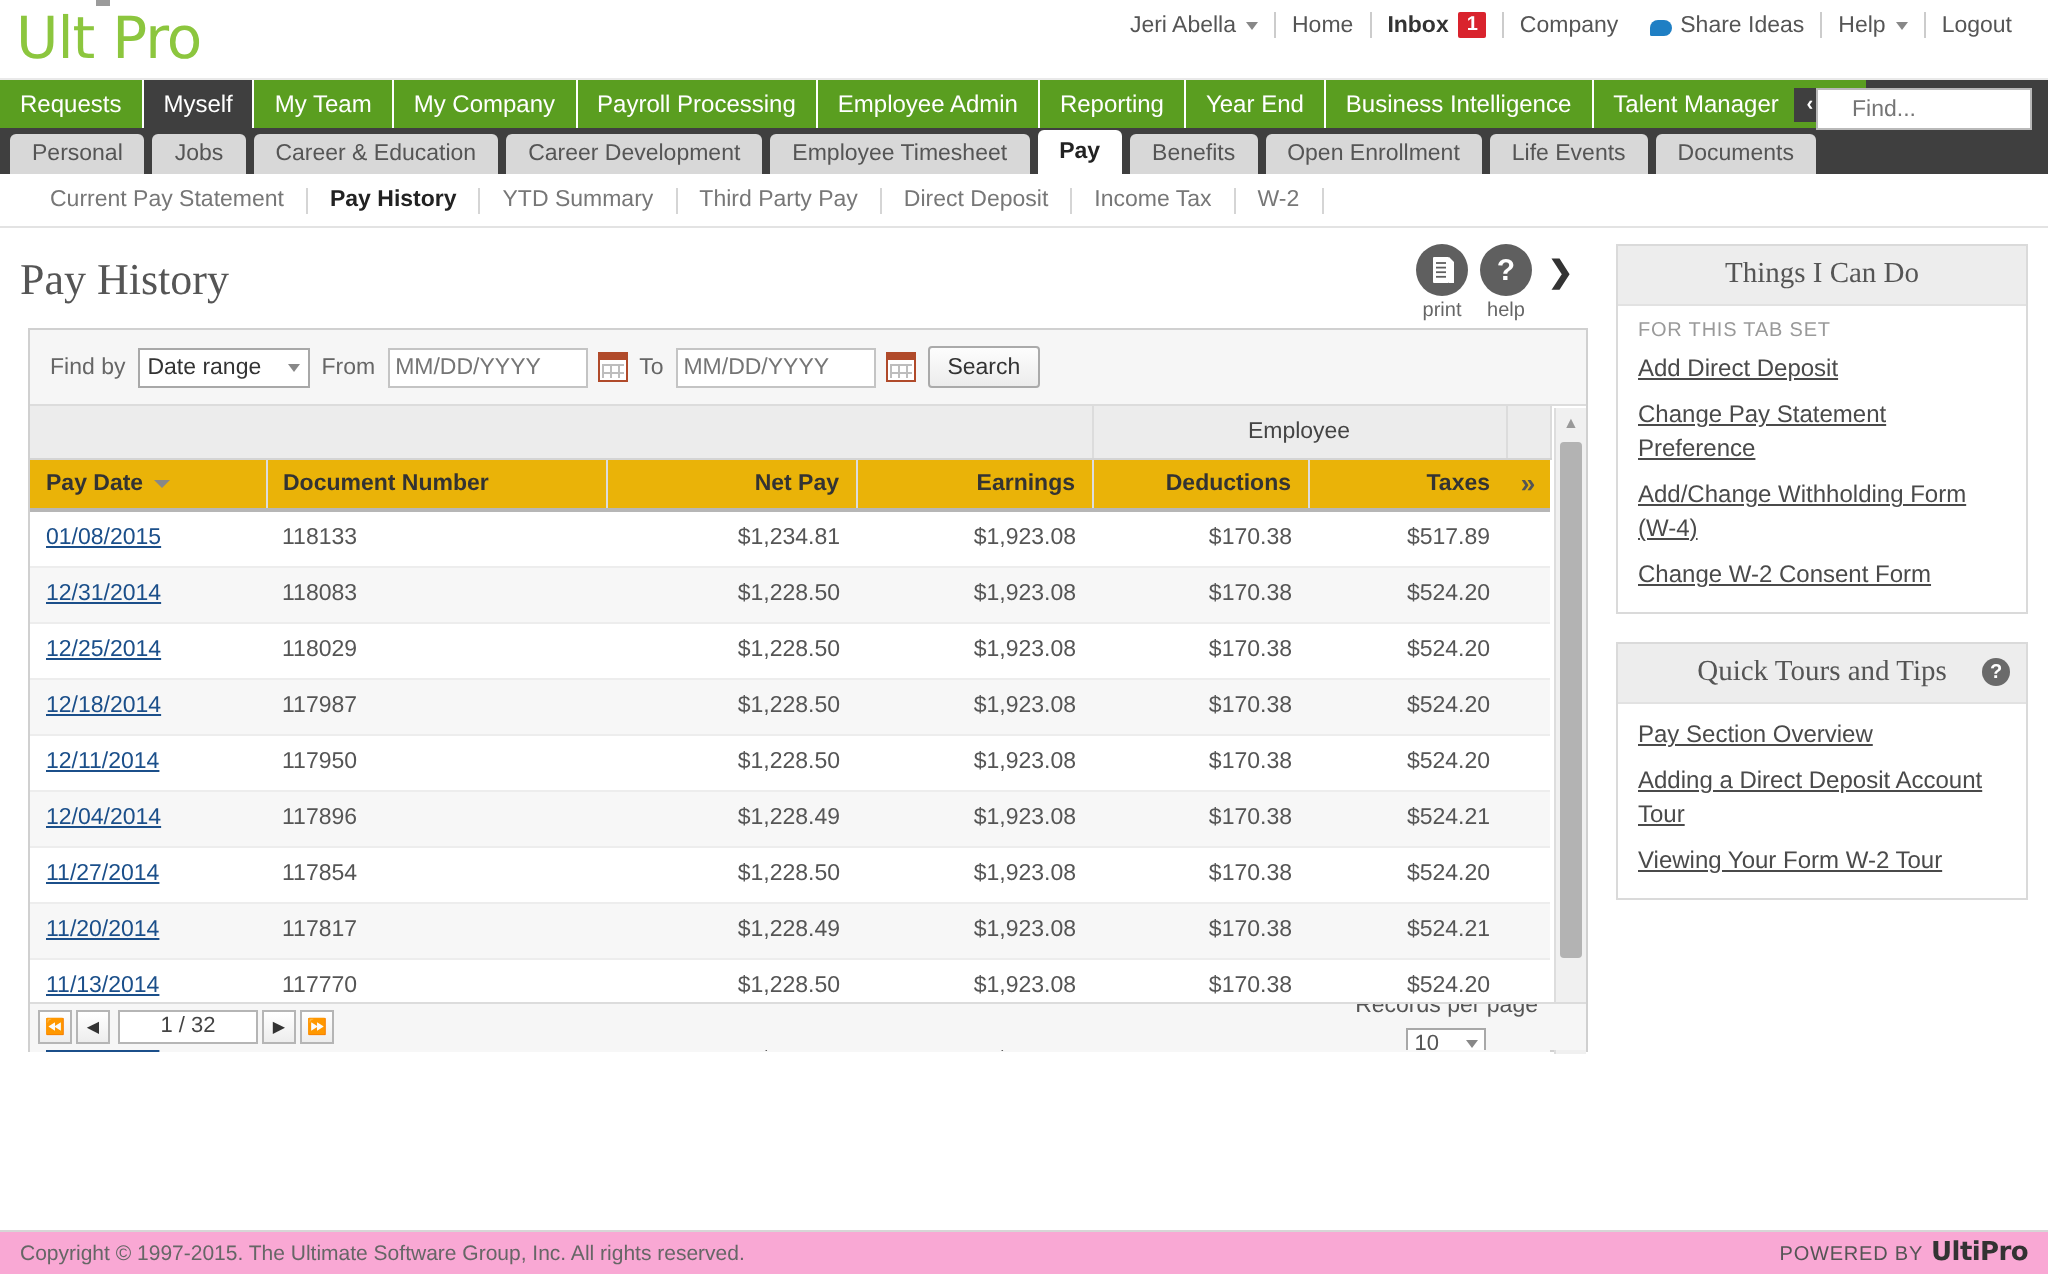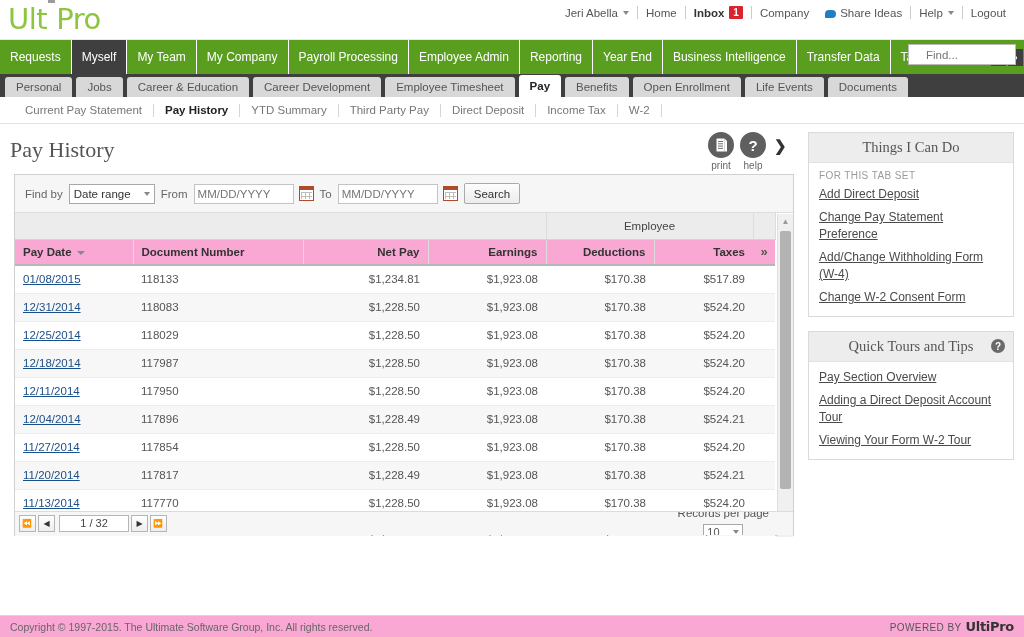--- a/index.html
+++ b/index.html
@@ -84,21 +84,21 @@
     width: 11px; height: 8px;
     background: #1f7fc4;
     border-radius: 5px 5px 5px 1px;
     margin-right: 4px;
     position: relative;
     top: 1px;
   }
 
   
   #main-nav {
-    height: 34px;
+    height: 24px;
     background: #3f3f3f;
     display: flex;
     align-items: stretch;
     position: relative;
   }
   #main-nav .nav-item {
     background: #5a9e20;
     color: #ffffff;
     font-size: 12px;
     padding: 0 10px;
@@ -306,21 +306,21 @@
   tr.group-row th {
     background: #ececec;
     height: 26px;
     border-bottom: 1px solid #d4d4d4;
     border-right: 1px solid #dcdcdc;
     font-weight: normal;
     text-align: center;
     color: #444;
   }
   tr.col-row th {
-    background: #f9a8d4;
+    background: #eab308;
     height: 26px;
     border-bottom: 2px solid #b6b6b6;
     border-right: 1px solid #dcdcdc;
     font-weight: bold;
     color: #333;
   }
   tr.col-row th.left { text-align: left; }
   tr.col-row th.right { text-align: right; }
   tr.col-row th.center { text-align: center; }
   .sort-caret {
@@ -553,23 +553,20 @@
       <span>Employee Admin</span>
     </div>
   <div class="nav-item">
       <span>Reporting</span>
     </div>
   <div class="nav-item">
       <span>Year End</span>
     </div>
   <div class="nav-item">
       <span>Business Intelligence</span>
-    </div>
-  <div class="nav-item">
-      <span>Transfer Data</span>
     </div>
   <div class="nav-item" style="border-right:none;padding-right:4px">
       <span>Talent Manager</span>
     </div>
   <div class="nav-arrows">
     <div class="nav-arrow">‹</div>
     <div class="nav-arrow">›</div>
   </div>
   <input id="nav-find" type="text" placeholder="Find..." style="">
 </div>

